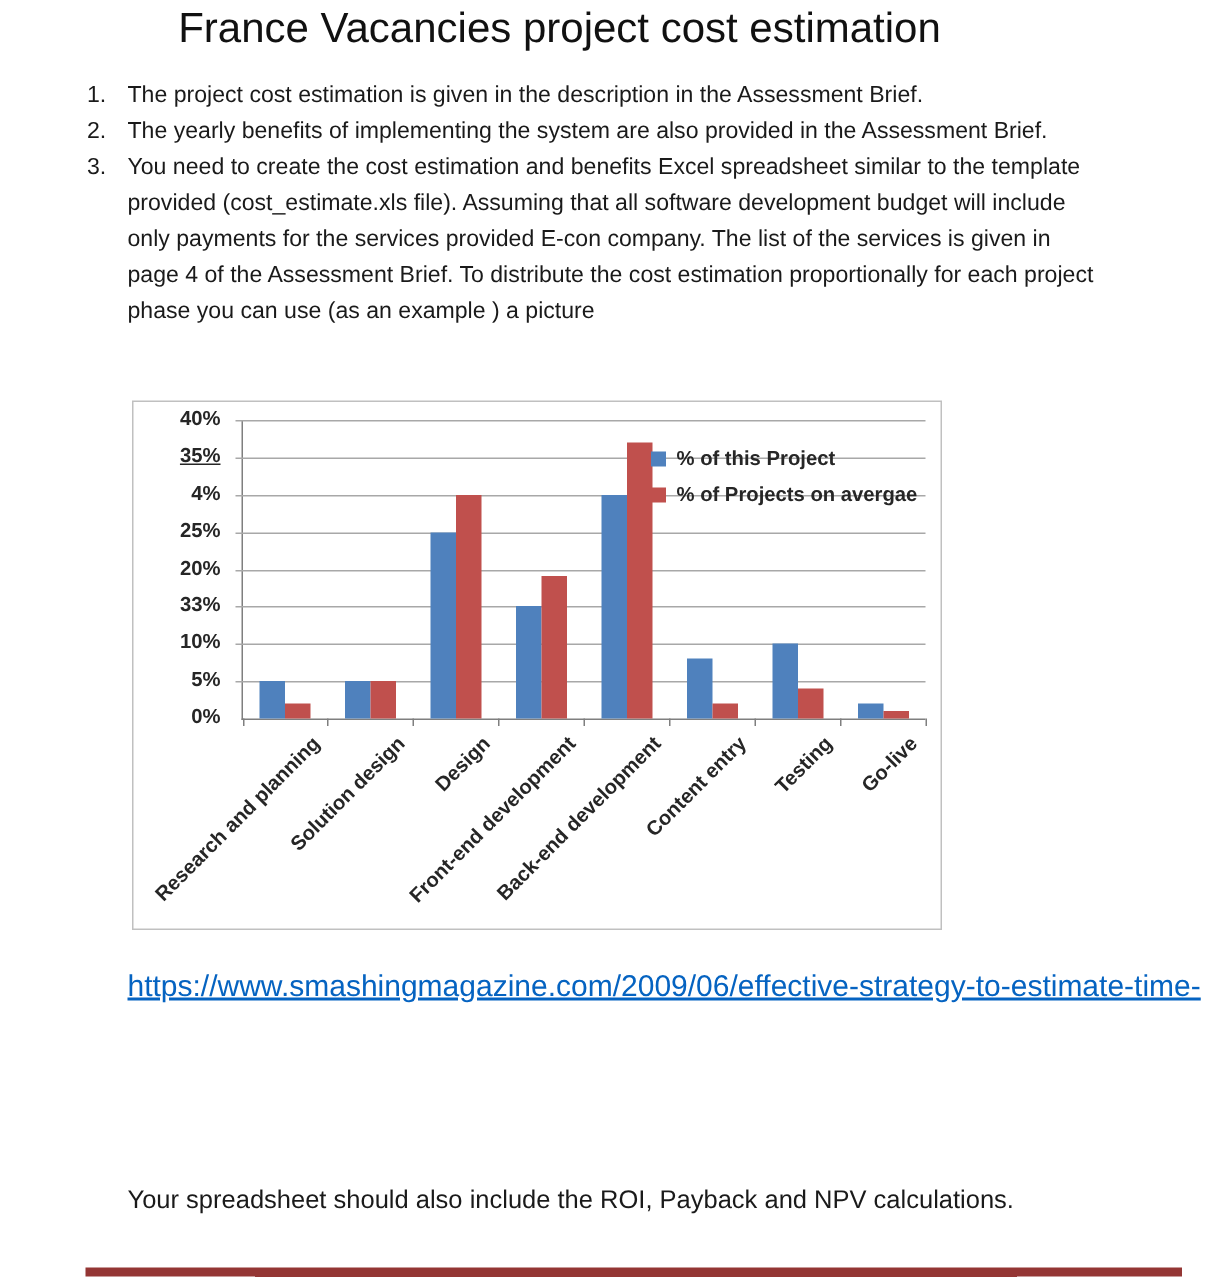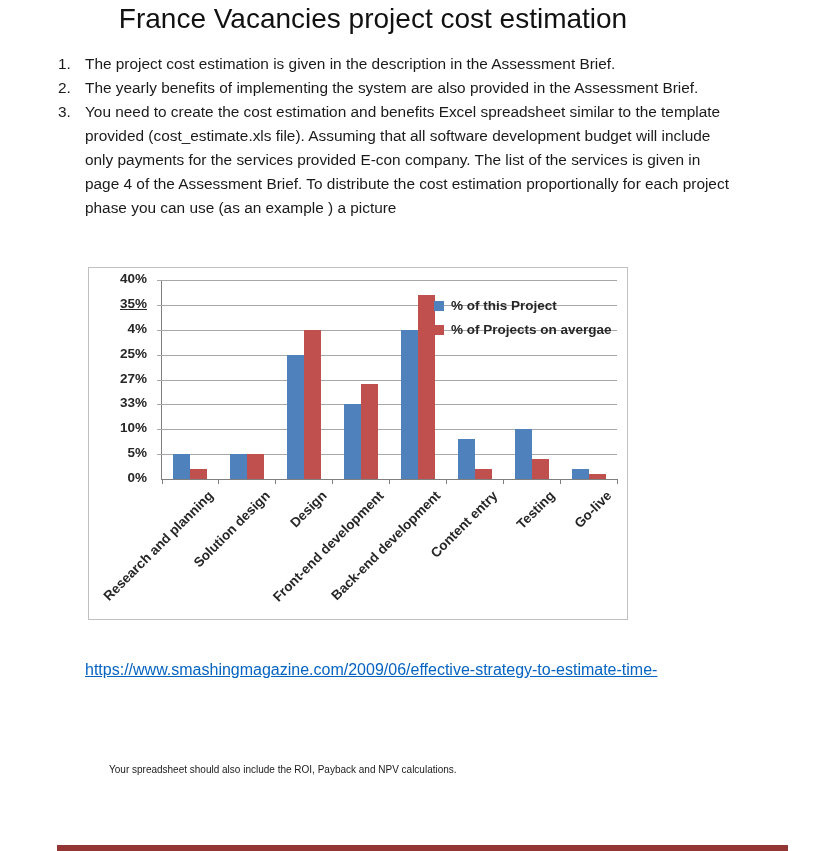--- a/index.html
+++ b/index.html
@@ -37,24 +37,24 @@
   .xlabels{position:absolute;left:72px;top:220px;width:455px;height:0;}
   .xlabel{
     position:absolute;top:0;white-space:nowrap;font-size:13.5px;font-weight:600;color:#262626;
     transform-origin:100% 0;transform:rotate(-45deg);
   }
   .legend{position:absolute;left:345px;top:30px;}
   .legend-item{display:flex;align-items:center;margin-bottom:9px;}
   .legend-swatch{width:10px;height:10px;margin-right:7px;flex:0 0 10px;}
   .legend-label{font-size:13.5px;font-weight:600;color:#262626;white-space:nowrap;}
   
-  .link-block{position:absolute;left:85px;top:645px;font-size:16px;line-height:27.5px;margin-top:11px;}
+  .link-block{position:absolute;left:85px;top:645px;font-size:20px;line-height:27.5px;}
   .link-line{display:block;text-decoration:underline;}
   .para1{position:absolute;left:85px;top:714px;font-size:15.4px;line-height:27.5px;}
-  .para2{position:absolute;left:85px;top:758px;font-size:10px;line-height:24px;width:700px;margin-left:24px;}
+  .para2{position:absolute;left:85px;top:788px;font-size:17px;line-height:24px;width:700px;}
   .bottom-bar{position:absolute;left:57px;top:845px;width:731px;height:6px;}
 </style>
 </head>
 <body>
 
 <div class="title">France Vacancies project cost estimation</div>
 
 <div class="list">
   <div class="li">
     <span class="num">1.</span>
@@ -69,21 +69,21 @@
     <span class="txt">You need to create the cost estimation and benefits Excel spreadsheet similar to the template provided (cost_estimate.xls file). Assuming that all software development budget will include only payments for the services provided E-con company. The list of the services is given in page 4 of the Assessment Brief. To distribute the cost estimation proportionally for each project phase you can use (as an example ) a picture</span>
   </div>
 </div>
 
 <div class="chart">
   <div class="ylabels">
       <div class="ylabel" style="top: 190px;">0%</div>
       <div class="ylabel" style="top: 165.125px;">5%</div>
       <div class="ylabel" style="top: 140.25px;">10%</div>
       <div class="ylabel" style="top: 115.375px;">33%</div>
-      <div class="ylabel" style="top: 90.5px;">27%</div>
+      <div class="ylabel" style="top: 90.5px;">20%</div>
       <div class="ylabel" style="top: 65.625px;">25%</div>
       <div class="ylabel" style="top: 40.75px;">4%</div>
       <div class="ylabel" style="top: 15.875px; text-decoration: underline;">35%</div>
       <div class="ylabel" style="top: -9px;">40%</div>
     </div>
   <div class="plot">
     <div id="gridlines">
         <div class="gridline" style="top: 174.125px; border-top-color: rgb(168, 168, 168);"></div>
         <div class="gridline" style="top: 149.25px; border-top-color: rgb(168, 168, 168);"></div>
         <div class="gridline" style="top: 124.375px; border-top-color: rgb(168, 168, 168);"></div>

